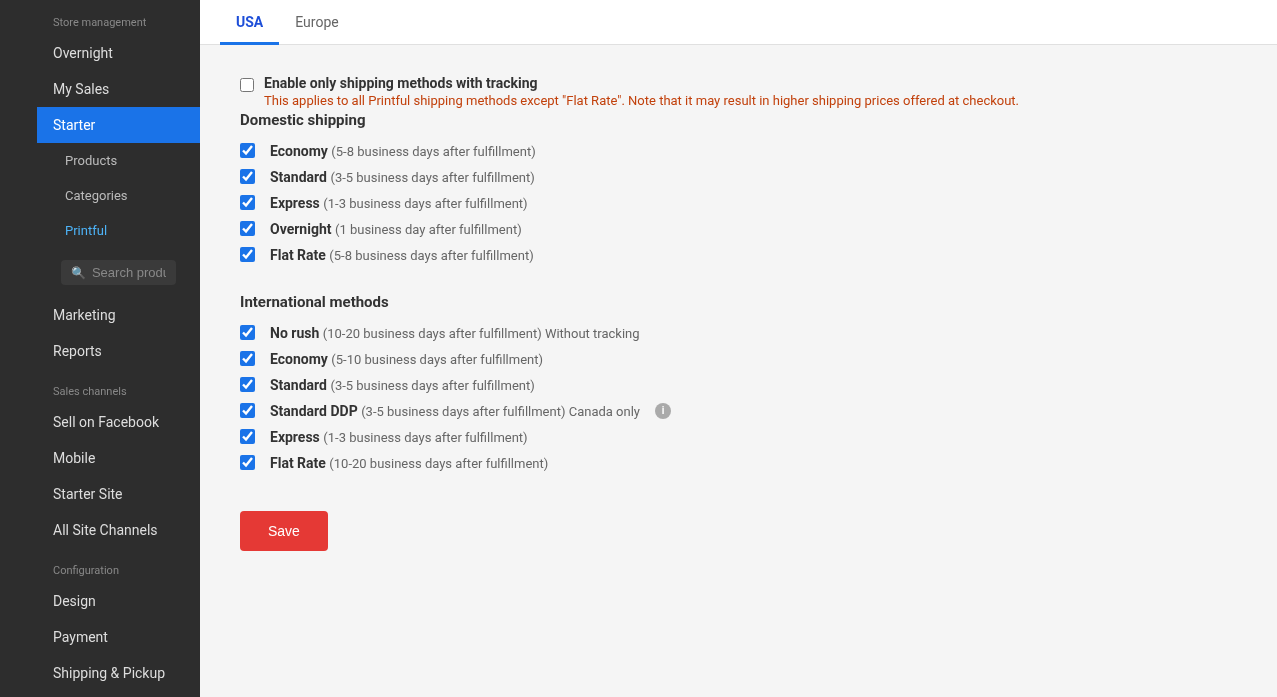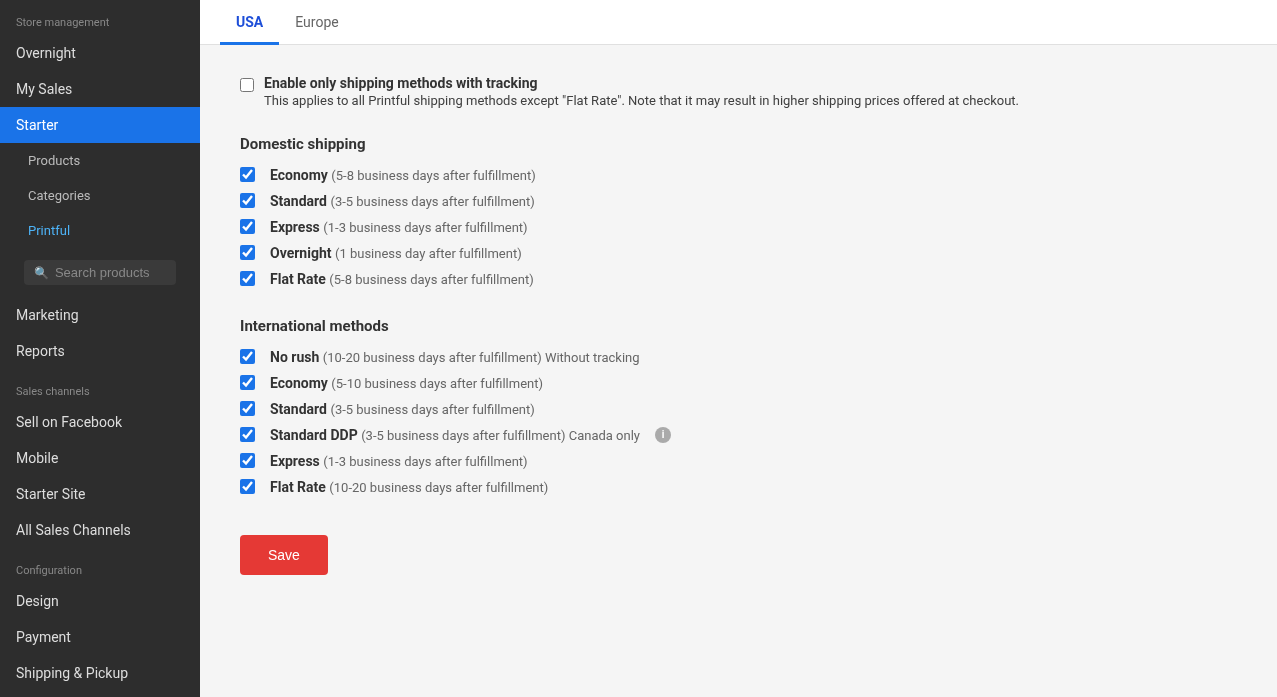--- a/index.html
+++ b/index.html
@@ -6,20 +6,21 @@
     body { font-family: -apple-system, BlinkMacSystemFont, 'Segoe UI', Roboto, sans-serif; font-size: 14px; display: flex; height: 697px; overflow: hidden; background: #f5f5f5; }
 
     
     .sidebar {
       width: 200px;
       background: #2d2d2d;
       color: #ccc;
       height: 100%;
       overflow-y: auto;
       flex-shrink: 0;
+      padding-left: 37px;
     }
     .sidebar-section-label {
       font-size: 11px;
       color: #888;
       padding: 16px 16px 6px;
       text-transform: none;
     }
     .sidebar-item {
       display: block;
       padding: 10px 16px;
@@ -85,37 +86,36 @@
     .content-area {
       padding: 30px 40px;
       max-width: 900px;
     }
 
     
     .tracking-section {
       display: flex;
       align-items: flex-start;
       gap: 10px;
-      margin-bottom: 24px;
     }
     .tracking-section input[type="checkbox"] {
       margin-top: 3px;
       flex-shrink: 0;
       width: 14px;
       height: 14px;
       cursor: pointer;
     }
     .tracking-label {
       font-weight: 700;
       font-size: 14px;
       color: #333;
       display: block;
     }
     .tracking-desc {
-      color: #404040;
+      color: #c2410c;
       font-size: 13px;
       margin-top: 4px;
       line-height: 1.5;
     }
 
     
     .shipping-section-title {
       font-weight: 700;
       font-size: 15px;
       color: #333;
@@ -196,21 +196,21 @@
     </div>
   </div>
 
   <div class="sidebar-item">Marketing</div>
   <div class="sidebar-item">Reports</div>
 
   <div class="sidebar-section-label">Sales channels</div>
   <div class="sidebar-item">Sell on Facebook</div>
   <div class="sidebar-item">Mobile</div>
   <div class="sidebar-item">Starter Site</div>
-  <div class="sidebar-item">All Sales Channels</div>
+  <div class="sidebar-item">All Site Channels</div>
 
   <div class="sidebar-section-label">Configuration</div>
   <div class="sidebar-item">Design</div>
   <div class="sidebar-item">Payment</div>
   <div class="sidebar-item">Shipping &amp; Pickup</div>
   <div class="sidebar-item">Settings</div>
 </div>
 
 <div class="main-content">
   <div class="tabs-bar">

